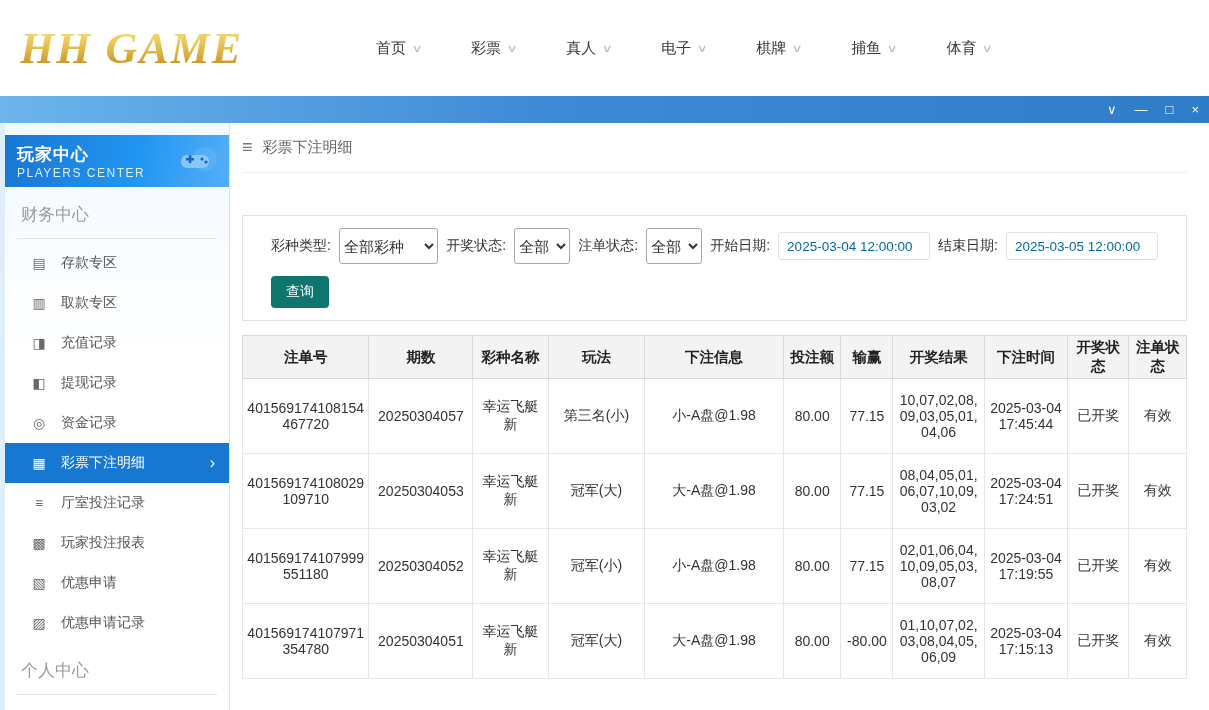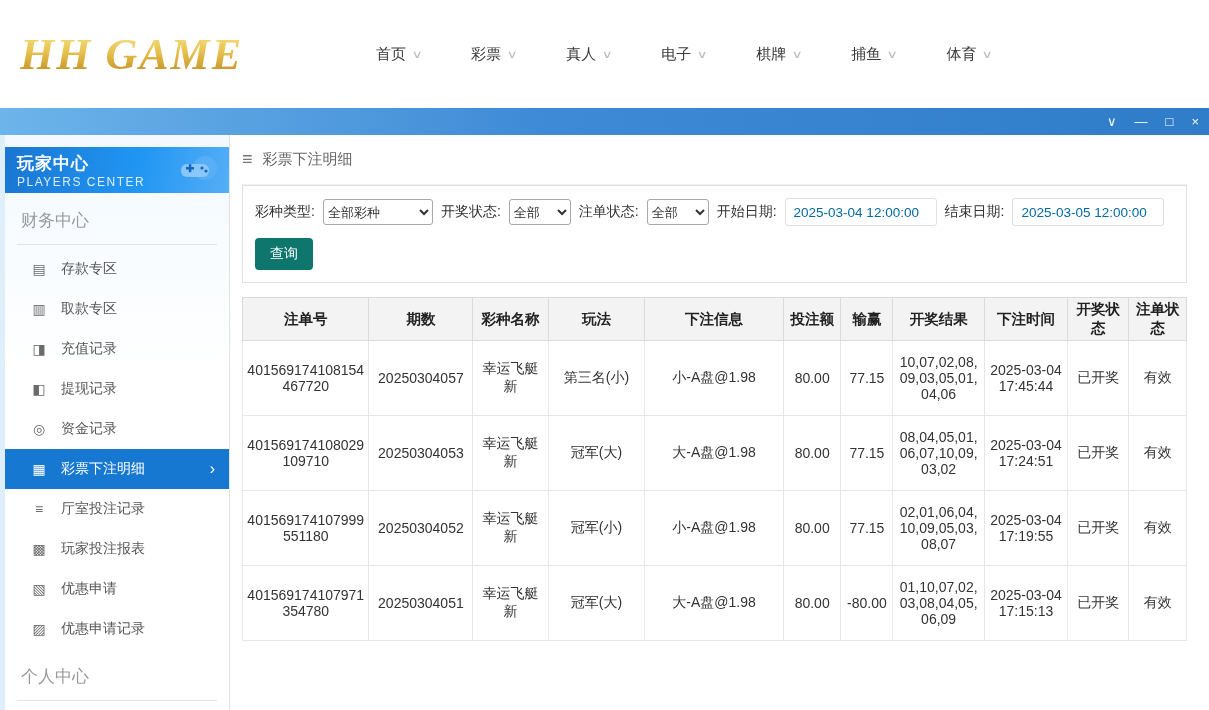--- a/index.html
+++ b/index.html
@@ -1,20 +1,20 @@
 <!DOCTYPE html>
 <html><head>
 <meta charset="utf-8">
 <style>
   * { box-sizing: border-box; margin: 0; padding: 0; }
   html,body { width:1209px; height:710px; overflow:hidden;
     font-family:"Liberation Sans","DejaVu Sans",sans-serif; background:#fff; }
 
   
-  .top-header{ height:108px; background:#fff; display:flex; align-items:center; padding:12px 20px; }
+  .top-header{ height:96px; background:#fff; display:flex; align-items:center; padding:12px 20px; }
   .logo{ width:290px; font-family:"Liberation Serif","DejaVu Serif",serif;
     font-style:italic; font-weight:900; font-size:44px; letter-spacing:2px;
     color:#d4a017; background:linear-gradient(180deg,#f9e98c 0%,#e7c14f 45%,#b9821a 100%);
     -webkit-background-clip:text; background-clip:text; -webkit-text-fill-color:transparent;
     white-space:nowrap; }
   .main-nav{ display:flex; gap:50px; margin-left:66px; }
   .nav-item{ display:flex; align-items:center; gap:7px; font-size:15px; color:#3a3a3a; cursor:pointer; }
   .nav-item .chev{ color:#b9bec4; font-size:11px; transform:scaleX(1.4); }
 
   
@@ -22,45 +22,45 @@
     display:flex; align-items:center; justify-content:flex-end; padding-right:10px; }
   .win-controls{ display:flex; gap:18px; }
   .win-btn{ color:#fff; font-size:13px; line-height:1; cursor:pointer; }
 
   
   .app{ display:flex; height:595px; background:#dfeefb; padding-left:5px; }
 
   
   .sidebar{ width:225px; background:linear-gradient(180deg,#f2f9ff 0%,#ffffff 40%);
     border-right:1px solid #e2e2e2; flex-shrink:0; }
-  .sidebar-header{ margin-top:12px; height:46px;
+  .sidebar-header{ margin-top:12px; height:52px;
     background:linear-gradient(100deg,#1976d2 0%,#2196f3 60%,#55aef7 100%);
     color:#fff; display:flex; align-items:center; justify-content:space-between; padding:0 12px; }
   .sb-title{ font-size:17px; font-weight:bold; letter-spacing:1px; }
   .sb-sub{ font-size:12px; letter-spacing:1.5px; opacity:.85; }
   .sb-section-title{ margin:16px 12px 4px; padding:0 4px 12px; border-bottom:1px solid #e3e3e3;
     color:#9a9a9a; font-size:17px; }
   .sb-item{ height:40px; display:flex; align-items:center; gap:14px; padding-left:26px;
     font-size:14px; color:#555; cursor:pointer; position:relative; }
   .sb-item .sb-icon{ width:16px; text-align:center; font-size:14px; color:#6a6a6a; }
   .sb-item.active{ background:#1778d1; color:#fff; }
   .sb-item.active .sb-icon{ color:#fff; }
   .sb-item .sb-chev{ position:absolute; right:14px; font-size:16px; color:#fff; }
 
   
   .main{ flex:1; background:#fff; padding:0 22px 0 12px; overflow:hidden; }
   .breadcrumb{ height:50px; display:flex; align-items:center; gap:10px; color:#666;
     font-size:15px; border-bottom:1px solid #f0f0f0; }
   .breadcrumb .menu-ic{ font-size:18px; color:#777; }
 
-  .filter-panel{ border:1px solid #e0e0e0; padding:12px 12px 12px; }
+  .filter-panel{ margin-top:42px; border:1px solid #e0e0e0; padding:12px 28px 12px; }
   .filter-row{ display:flex; align-items:center; gap:8px; font-size:14px; color:#333; flex-wrap:nowrap; }
   .flabel{ white-space:nowrap; }
-  .fselect{ height:26px; border:1px solid #a9a9a9; border-radius:3px; background:#fff;
-    font-size:13px; color:#333; font-family:inherit; }
+  .fselect{ height:36px; border:1px solid #a9a9a9; border-radius:3px; background:#fff;
+    font-size:15px; color:#333; font-family:inherit; }
   .fselect.wide{ width:110px; }
   .fselect.narrow{ width:62px; }
   .fdate{ width:152px; height:28px; border:1px solid #e0e0e0; border-radius:3px;
     padding:0 8px; font-size:13.5px; color:#0369a1; font-family:inherit; }
   .search-btn{ margin-top:12px; background:#0f766e; color:#fff; border:none; border-radius:4px;
     padding:7px 15px; font-size:14px; cursor:pointer; font-family:inherit; }
 
   
   .bet-table{ margin-top:14px; width:100%; border-collapse:collapse; text-align:center;
     table-layout:fixed; }

